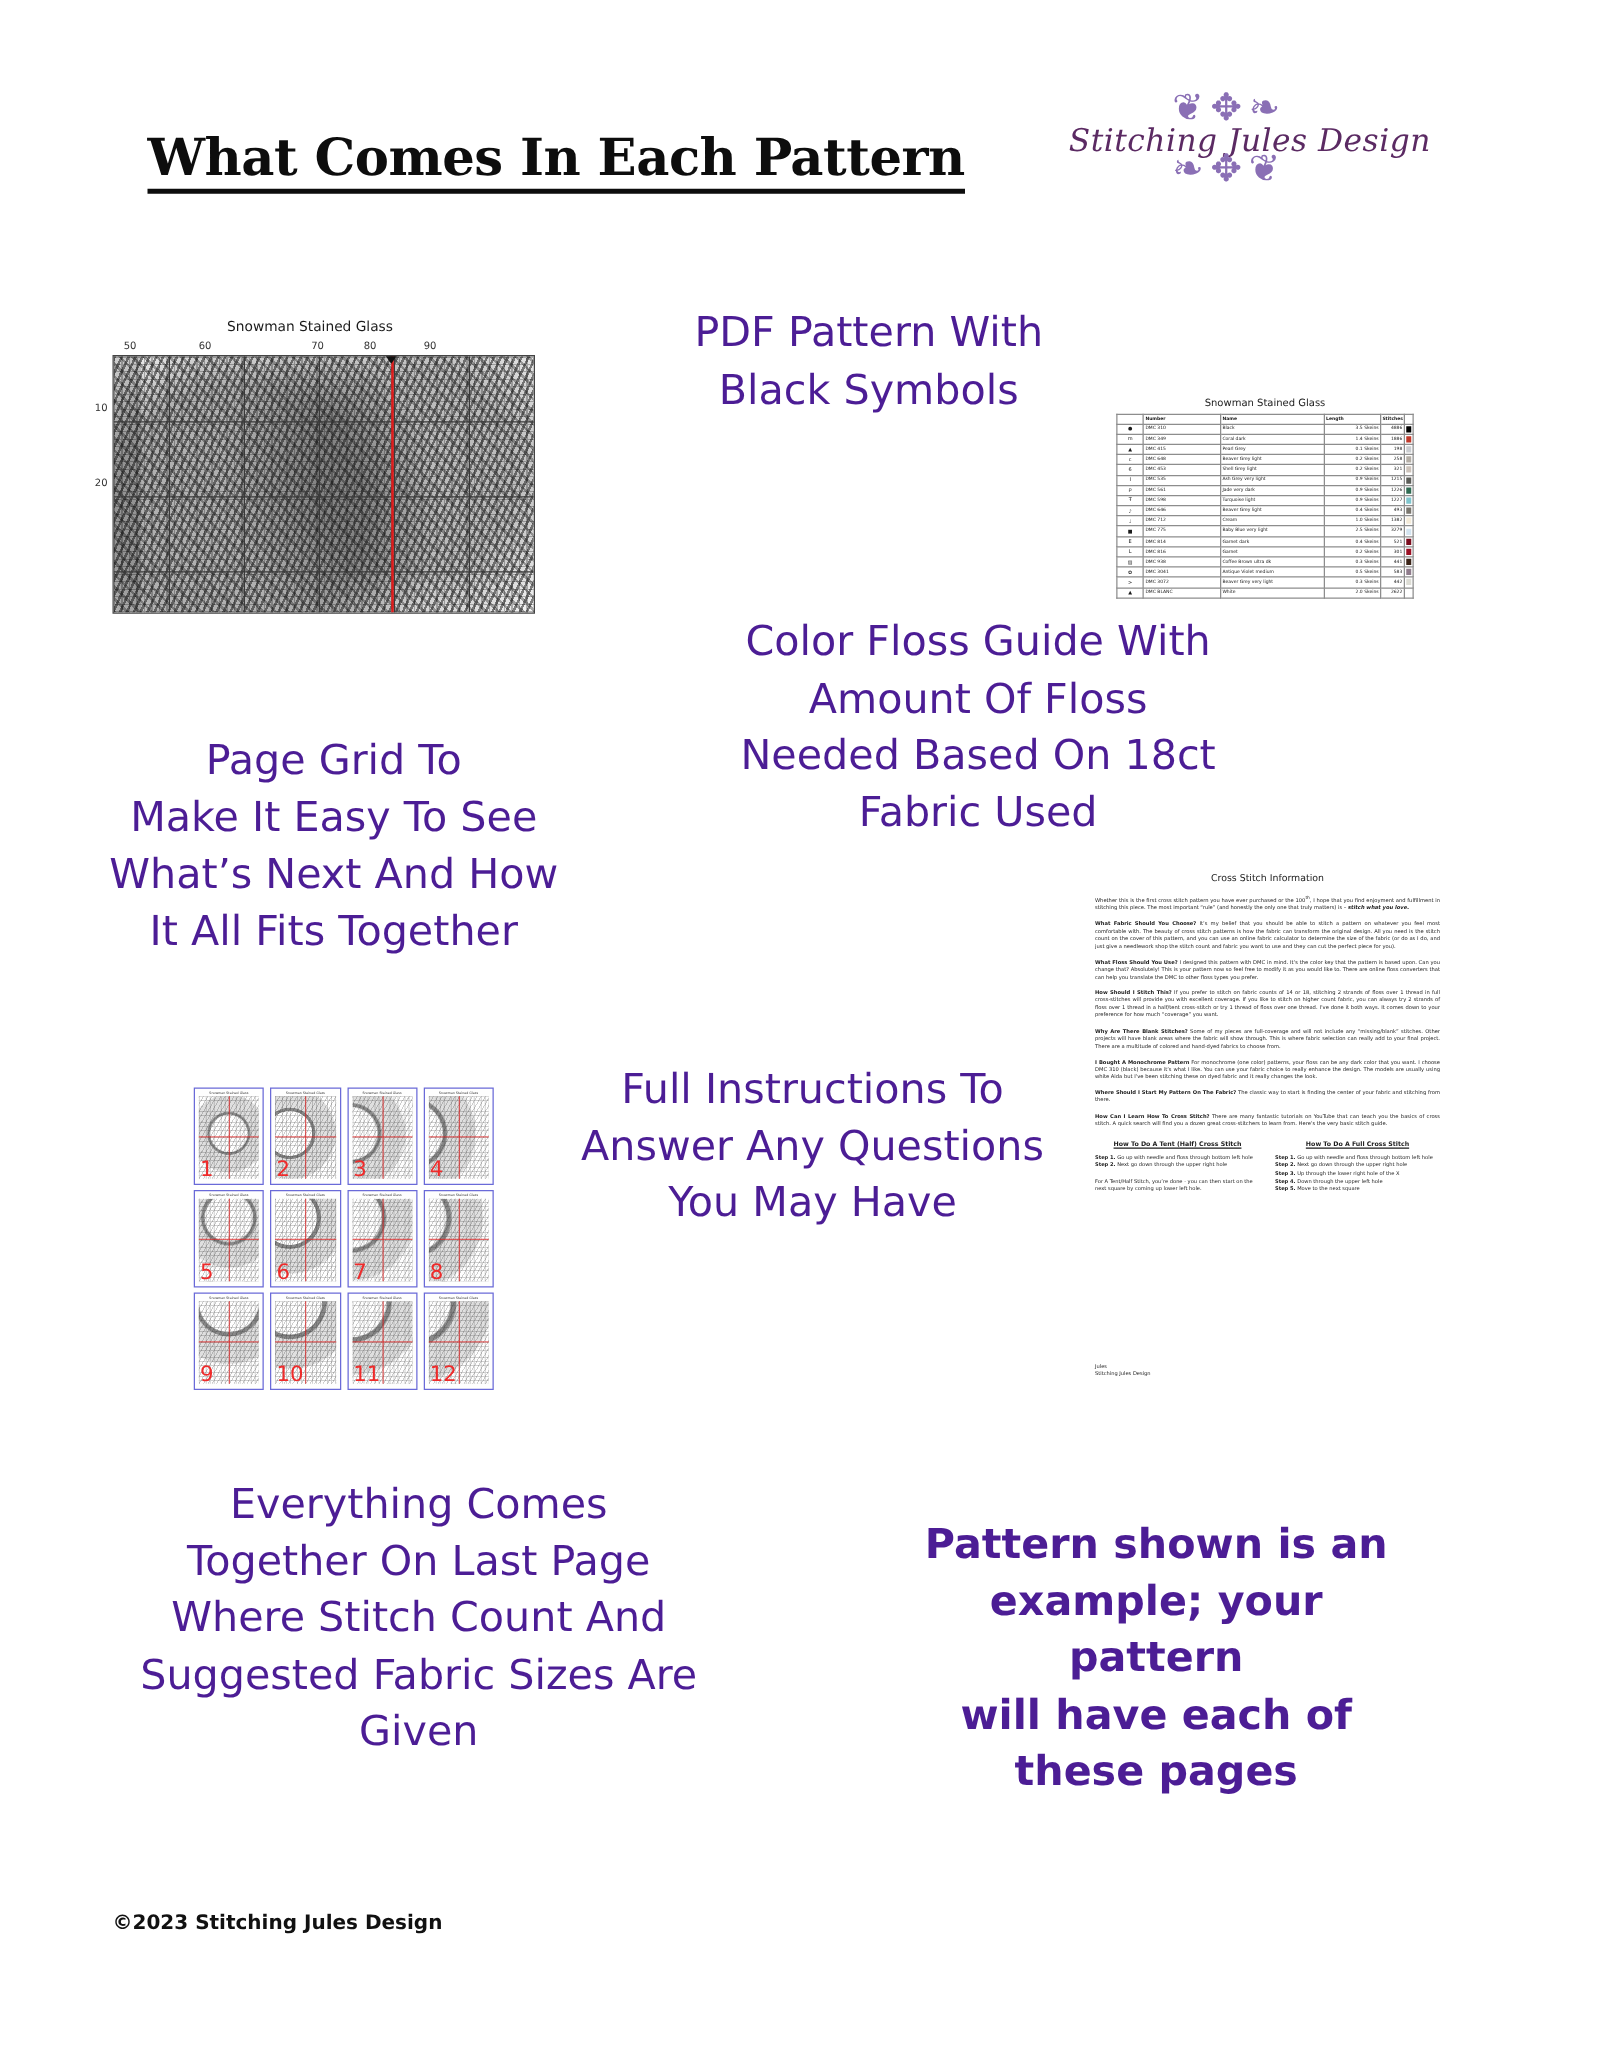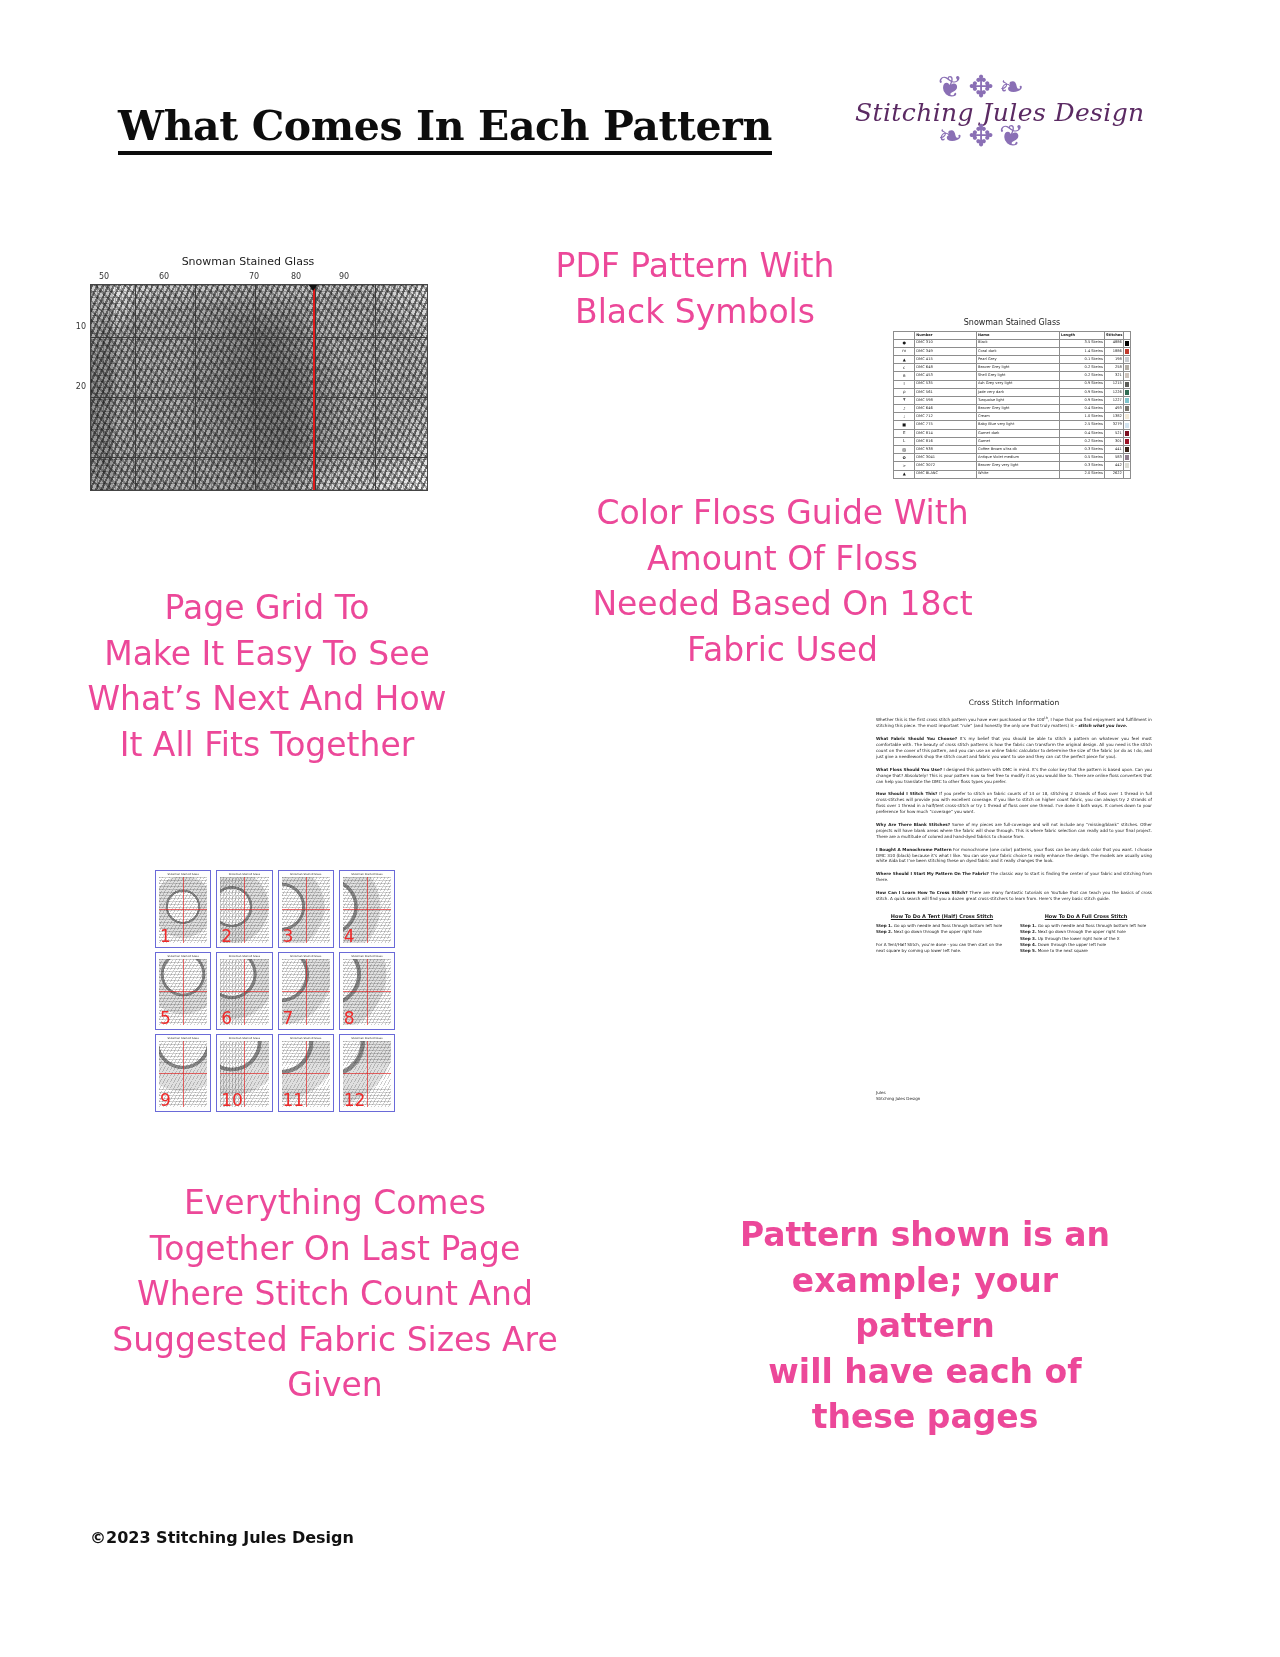--- a/index.html
+++ b/index.html
@@ -62,21 +62,21 @@
     letter-spacing: 0.4px;
     white-space: nowrap;
   }
 
   
   .blurb {
     position: absolute;
     text-align: center;
     font-size: 33px;
     line-height: 1.38;
-    color: #ec4899;
+    color: #4c1d95;
     font-weight: 400;
   }
   .blurb.bold { font-weight: 700; }
 
   .copyright {
     position: absolute;
     left: 90px;
     top: 1528px;
     font-size: 16px;
     font-weight: 700;
@@ -528,20 +528,21 @@
             <td class="len">2.0 Skeins</td>
             <td class="st">2622</td>
             <td class="sw">
               <div style="background: rgb(255, 255, 255);"></div>
             </td>
           </tr>
         </tbody>
     </table>
   </div>
 
+  <div class="blurb" style="left:435px; top:848px; width:430px;">Full Instructions To<br>Answer Any Questions<br>You May Have</div>
 
   <div class="thumbs" id="thumbs">
       <div class="thumb">
         <div class="tt">Snowman Stained Glass</div>
         <div class="grid"></div>
         <div class="art" style="background-image:radial-gradient(circle at 50% 45%, rgba(0,0,0,0) 0 34%, rgba(40,40,40,0.55) 35% 39%, rgba(0,0,0,0.12) 40% 70%, rgba(0,0,0,0) 72%),repeating-linear-gradient(120deg, rgba(30,30,30,0.22) 0 0.7px, rgba(0,0,0,0) 0.7px 3px);"></div>
         <div class="redline" style="left:50%"></div>
         <div class="redline-h" style="top:50%"></div>
         <div class="num">1</div>
       </div>

